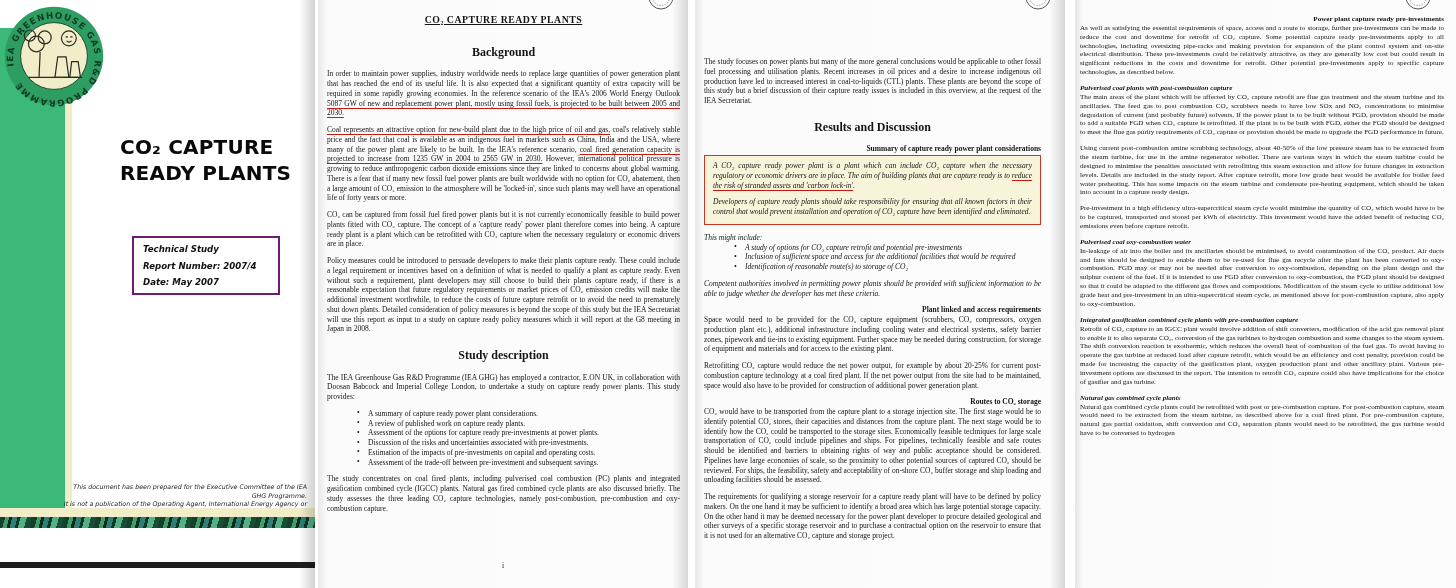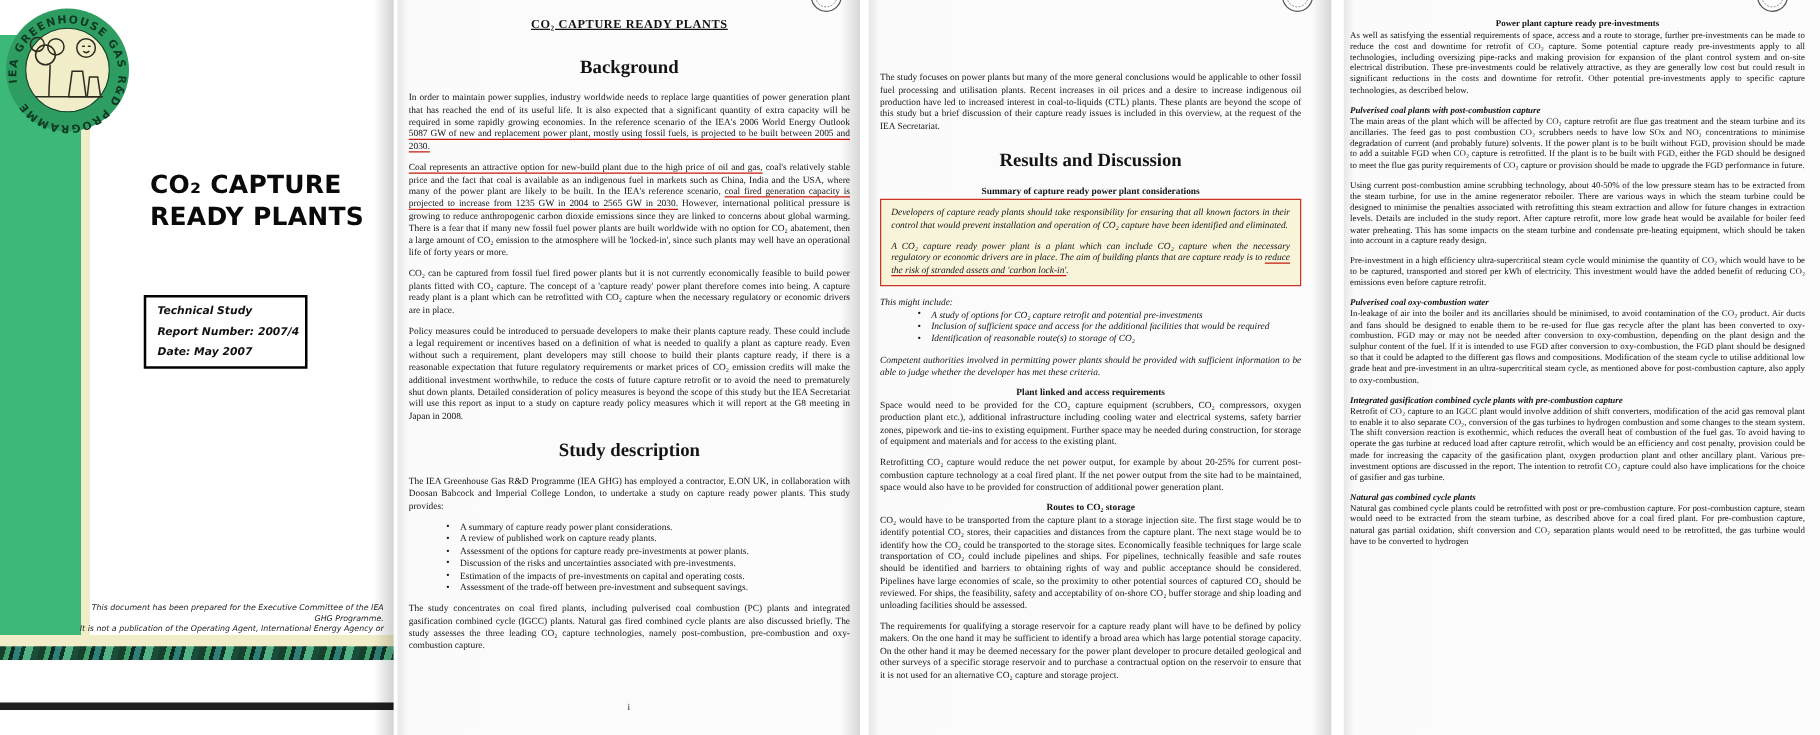--- a/index.html
+++ b/index.html
@@ -24,22 +24,22 @@
   .deco-band{position:absolute;left:0;top:517px;width:315px;height:11px;
     background:repeating-linear-gradient(105deg,#173f2e 0 5px,#3f9e6a 5px 9px,#0c2a1d 9px 12px,#2e7f77 12px 17px,#0f3527 17px 20px,#52b285 20px 26px,#1a4d38 26px 31px);}
   .bottom-bar{position:absolute;left:0;top:562px;width:315px;height:6px;background:#1e1e1e;}
   .logo{position:absolute;left:2px;top:4px;width:104px;height:104px;}
   .cover-title{
     position:absolute;left:120px;top:134px;width:200px;
     font-family:"DejaVu Sans","Liberation Sans",sans-serif;
     font-weight:bold;font-size:20px;line-height:26px;letter-spacing:.2px;color:#0a0a0a;
   }
   .info-box{
-    position:absolute;left:115px;top:236px;width:131px;height:59px;
-    border:2px solid #000000;box-sizing:border-box;
+    position:absolute;left:132px;top:236px;width:148px;height:59px;
+    border:2px solid #701a75;box-sizing:border-box;
     padding:6px 4px 0 9px;
     font-family:"DejaVu Sans","Liberation Sans",sans-serif;
     font-weight:bold;font-style:italic;font-size:8.6px;color:#111;
   }
   .info-box div{margin-bottom:6.5px;}
   .cover-footer{
     position:absolute;right:8px;top:483px;width:245px;text-align:right;
     font-family:"DejaVu Sans","Liberation Sans",sans-serif;
     font-style:italic;font-size:6.3px;line-height:8.6px;color:#222;
   }
@@ -47,22 +47,22 @@
   #page-i{left:318px;width:370px;}
   #page-ii{left:695px;width:370px;}
   #page-iii{left:1075px;width:381px;background:linear-gradient(to right,#e7e7e7 0px,#fbfbfb 9px,#fcfcfc 100%);}
   .inner{position:relative;height:100%;box-sizing:border-box;}
   #page-i .inner{padding:14px 8px 0 9px;font-size:7.5px;line-height:1.3;}
   #page-ii .inner{padding:13px 24px 0 9px;font-size:7.5px;line-height:1.3;margin-top:44px;}
   #page-iii .inner{padding:15px 12px 0 5px;font-size:7.1px;line-height:1.25;}
   .inner p{margin:0 0 7px;text-align:justify;}
   .doc-title{font-size:9.8px;font-weight:bold;text-align:center;letter-spacing:.5px;
     text-decoration:underline;margin:0 0 18px;}
-  .h-center{font-size:15px;font-weight:bold;text-align:center;margin:14px 0 9px;}
-  .subhead{font-weight:bold;text-align:center;}
+  .h-center{font-size:12px;font-weight:bold;text-align:center;margin:14px 0 9px;}
+  .subhead{font-weight:bold;text-align:right;}
   .subhead-bi{font-weight:bold;font-style:italic;text-align:left;}
   .it{font-style:italic;}
   .u-red{text-decoration:underline;text-decoration-color:#c51a0f;text-underline-offset:2px;}
   ul.blist{list-style:none;margin:0 0 7px;padding:0 0 0 30px;}
   ul.blist li{position:relative;padding-left:11px;text-align:justify;}
   ul.blist li::before{content:"•";position:absolute;left:0;top:-0.5px;}
   .highlight-box{
     border:1.6px solid #cb3527;background:#f8f4da;
     padding:5px 8px 0;margin:1px 0 8px;font-style:italic;
   }
@@ -148,22 +148,22 @@
 <div class="page scan" id="page-ii">
   <svg class="stamp" viewBox="0 0 26 26">
     <circle cx="13" cy="13" r="12" fill="#fdfdfd" stroke="#555" stroke-width="1"></circle>
     <circle cx="13" cy="13" r="8.5" fill="none" stroke="#777" stroke-width=".7" stroke-dasharray="1.5 1.2"></circle>
   </svg>
   <div class="inner">
     <p>The study focuses on power plants but many of the more general conclusions would be applicable to other fossil fuel processing and utilisation plants. Recent increases in oil prices and a desire to increase indigenous oil production have led to increased interest in coal-to-liquids (CTL) plants. These plants are beyond the scope of this study but a brief discussion of their capture ready issues is included in this overview, at the request of the IEA Secretariat.</p>
     <div class="h-center">Results and Discussion</div>
     <div class="subhead">Summary of capture ready power plant considerations</div>
     <div class="highlight-box">
+      <p><span>A CO₂ capture ready power plant is a plant which can include CO₂ capture when the necessary regulatory or economic drivers are in place.  The aim of building plants that are capture ready is to </span><span class="u-red">reduce the risk of stranded assets and 'carbon lock-in'</span><span>.</span></p>
       <p>Developers of capture ready plants should take responsibility for ensuring that all known factors in their control that would prevent installation and operation of CO₂ capture have been identified and eliminated.</p>
-      <p><span>A CO₂ capture ready power plant is a plant which can include CO₂ capture when the necessary regulatory or economic drivers are in place.  The aim of building plants that are capture ready is to </span><span class="u-red">reduce the risk of stranded assets and 'carbon lock-in'</span><span>.</span></p>
     </div>
     <div class="it">This might include:</div>
     <ul class="blist it">
       <li>A study of options for CO₂ capture retrofit and potential pre-investments</li>
       <li>Inclusion of sufficient space and access for the additional facilities that would be required</li>
       <li>Identification of reasonable route(s) to storage of CO₂</li>
     </ul>
     <p class="it">Competent authorities involved in permitting power plants should be provided with sufficient information to be able to judge whether the developer has met these criteria.</p>
     <div class="subhead">Plant linked and access requirements</div>
     <p>Space would need to be provided for the CO₂ capture equipment (scrubbers, CO₂ compressors, oxygen production plant etc.), additional infrastructure including cooling water and electrical systems, safety barrier zones, pipework and tie-ins to existing equipment. Further space may be needed during construction, for storage of equipment and materials and for access to the existing plant.</p>

